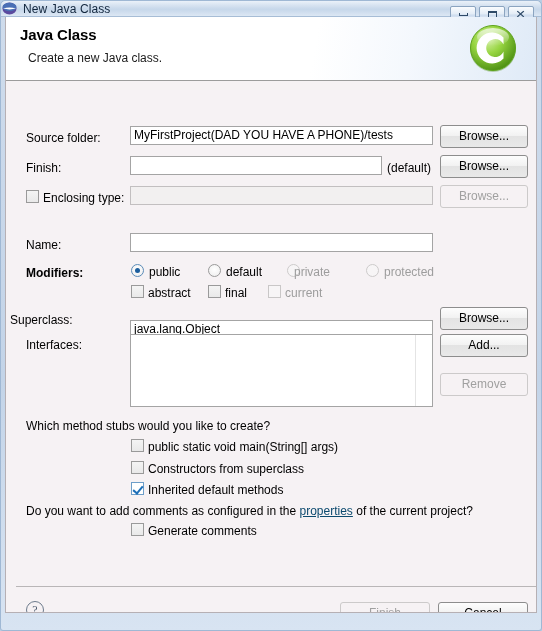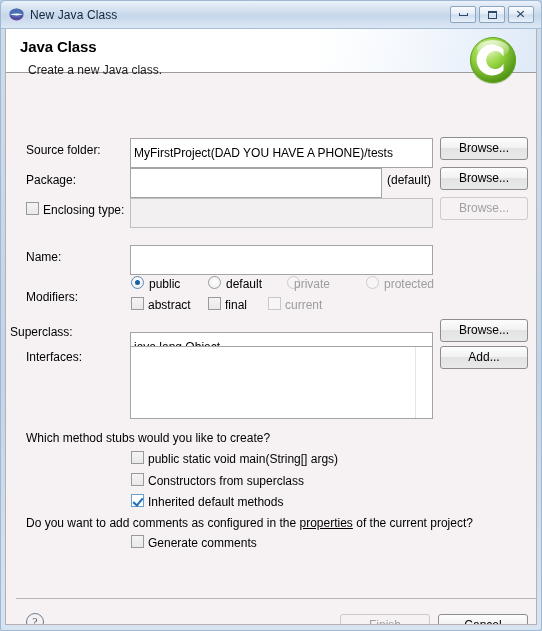--- a/index.html
+++ b/index.html
@@ -26,28 +26,28 @@
     box-sizing: border-box;
     background: linear-gradient(180deg, #cfdcec 0%, #c3d4e8 60%, #d8e4f2 100%);
     border: 1px solid #9fb8d4;
     border-radius: 5px 5px 3px 3px;
     padding: 0 4px 5px 4px;
   }
 
   
   .titlebar {
     position: relative;
-    height: 28px;
+    height: 16px;
     margin: 0 -4px;
     border-radius: 5px 5px 0 0;
     background: linear-gradient(180deg, #eaf1f9 0%, #d3e0ef 35%, #c6d7ea 55%, #dce7f4 100%);
     border-bottom: 1px solid #a7bdd6;
     display: flex;
     align-items: center;
-    padding-left: 8px;
+    padding-left: 1px;
     box-sizing: border-box;
   }
   .eclipse-icon {
     width: 15px; height: 15px;
     margin-right: 6px;
     flex: 0 0 auto;
     position: relative;
   }
   .title-text {
     font-size: 12px;
@@ -99,21 +99,21 @@
     background: #f6f2f4;
     border: 1px solid #b6b0b4;
     border-top: none;
     box-sizing: border-box;
     overflow: hidden;
   }
 
   
   .header {
     position: relative;
-    height: 44px;
+    height: 64px;
     background: linear-gradient(100deg, #ffffff 0%, #ffffff 58%, #f4f8fd 76%, #dfeaf7 100%);
     border-bottom: 1px solid #9c9c9c;
     box-sizing: border-box;
   }
   .header-title {
     position: absolute;
     left: 14px; top: 9px;
     font-size: 15px;
     font-weight: bold;
     color: #000;
@@ -149,21 +149,21 @@
 
   input.txt, .txtbox {
     position: absolute;
     box-sizing: border-box;
     border: 1px solid #a4a4a4;
     background: #ffffff;
     font-family: "Liberation Sans", sans-serif;
     font-size: 12px;
     color: #000;
     padding: 0 3px;
-    height: 30px;
+    height: 19px;
     line-height: 19px;
     outline: none;
   }
   input.txt:disabled, .txtbox.dis {
     background: #f2f0f0;
     border-color: #c2bfc0;
     color: #9d9d9d;
   }
 
   
@@ -245,21 +245,21 @@
   .list-gutter {
     position: absolute;
     right: 0; top: 0;
     width: 17px; height: 100%;
     border-left: 1px solid #e4e4e4;
     background: #ffffff;
     box-sizing: border-box;
   }
 
   .link {
-    color: #000000;
+    color: #0c4a6e;
     text-decoration: underline;
     cursor: pointer;
   }
 
   
   .sep {
     position: absolute;
     left: 10px;
     width: 520px;
     height: 1px;
@@ -332,34 +332,34 @@
         </svg>
       </div>
     </div>
 
     <div class="body-area">
 
       <span class="lbl" style="left:20px; top:53px;">Source folder:</span>
       <input class="txt" style="left: 124px; top: 48px; width: 303px;" type="text" value="MyFirstProject(DAD YOU HAVE A PHONE)/tests">
       <button class="btn" style="left:434px; top:47px; width:88px;">Browse...</button>
 
-      <span class="lbl" style="left:20px; top:83px;">Package:</span>
+      <span class="lbl" style="left:20px; top:83px;">Finish:</span>
       <input class="txt" style="left: 124px; top: 78px; width: 252px;" type="text" value="">
       <span class="lbl" style="left:381px; top:83px;">(default)</span>
       <button class="btn" style="left:434px; top:77px; width:88px;">Browse...</button>
 
       <span class="cbox" style="left:20px; top:112px;"></span>
       <span class="lbl" style="left:37px; top:113px;">Enclosing type:</span>
       <span class="txtbox dis" style="left:124px; top:108px; width:303px;"></span>
       <button class="btn dis" style="left:434px; top:107px; width:88px;">Browse...</button>
 
       <span class="lbl" style="left:20px; top:160px;">Name:</span>
       <input class="txt" style="left: 124px; top: 155px; width: 303px;" type="text" value="">
 
-      <span class="lbl" style="left:20px; top:200px;">Modifiers:</span>
+      <span class="lbl" style="left:20px; top:188px;font-weight:bold;">Modifiers:</span>
 
       <span class="radio on" style="left:125px; top:186px;"></span>
       <span class="lbl" style="left:143px; top:187px;">public</span>
 
       <span class="radio" style="left:202px; top:186px;"></span>
       <span class="lbl" style="left:220px; top:187px;text-align:right;">default</span>
 
       <span class="radio dis" style="left:281px; top:186px;"></span>
       <span class="lbl dis" style="left:288px; top:187px;">private</span>
 
@@ -377,20 +377,21 @@
 
       <span class="lbl" style="left:4px; top:235px;">Superclass:</span>
       <input class="txt" style="left: 124px; top: 242px; width: 303px;" type="text" value="java.lang.Object">
       <button class="btn" style="left:434px; top:229px; width:88px;">Browse...</button>
 
       <span class="lbl" style="left:20px; top:260px;">Interfaces:</span>
       <div class="listbox" style="left:124px; top:256px; width:303px; height:73px;">
         <div class="list-gutter"></div>
       </div>
       <button class="btn" style="left:434px; top:256px; width:88px;">Add...</button>
+      <button class="btn dis" style="left:434px; top:295px; width:88px;">Remove</button>
 
       <span class="lbl" style="left:20px; top:341px;">Which method stubs would you like to create?</span>
 
       <span class="cbox" style="left:125px; top:361px;"></span>
       <span class="lbl" style="left:142px; top:362px;">public static void main(String[] args)</span>
 
       <span class="cbox" style="left:125px; top:383px;"></span>
       <span class="lbl" style="left:142px; top:384px;">Constructors from superclass</span>
 
       <span class="cbox on" style="left:125px; top:404px;"></span>

